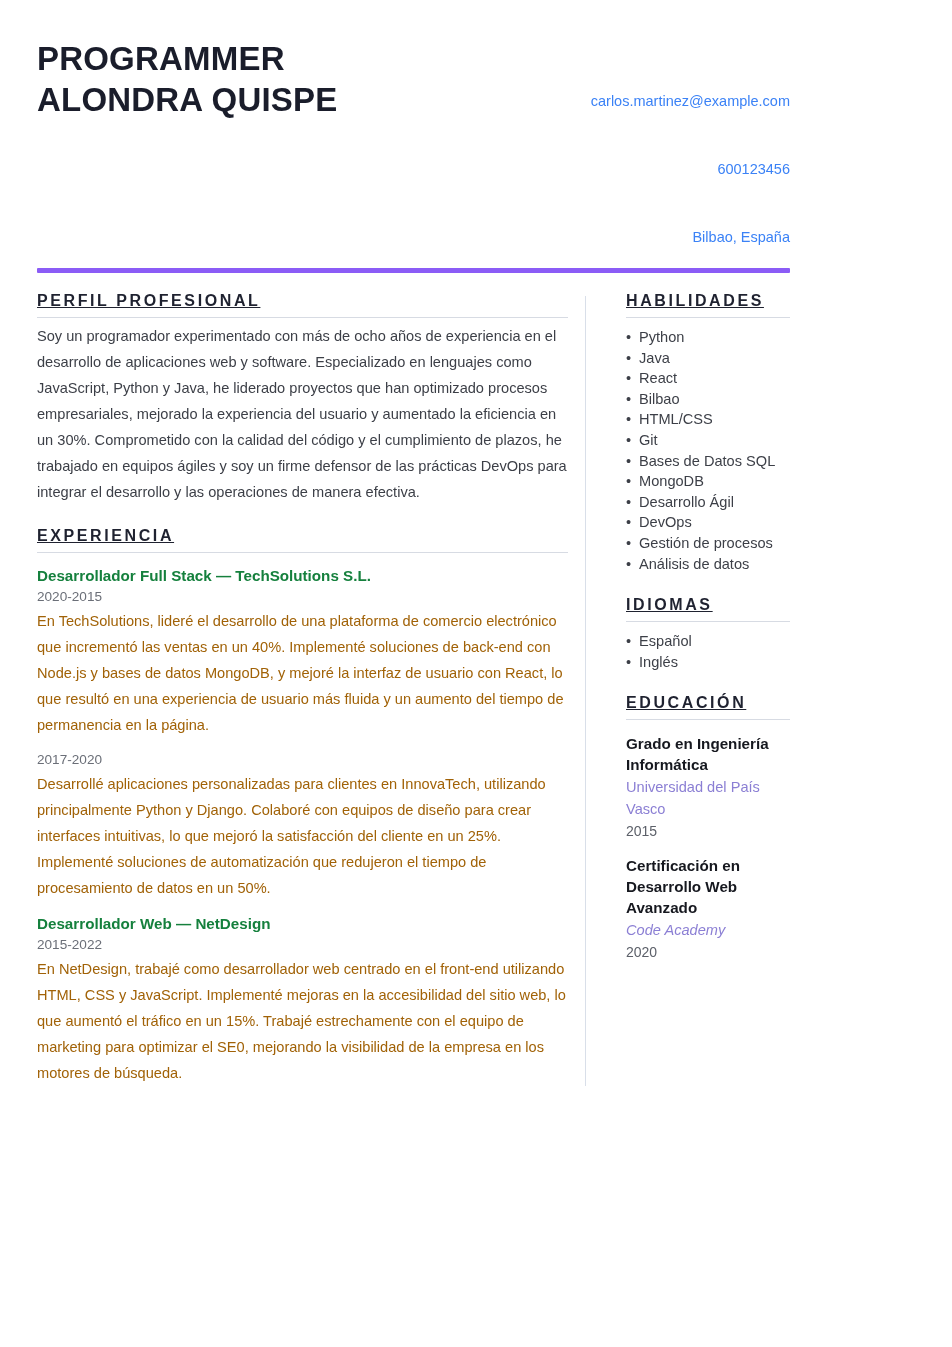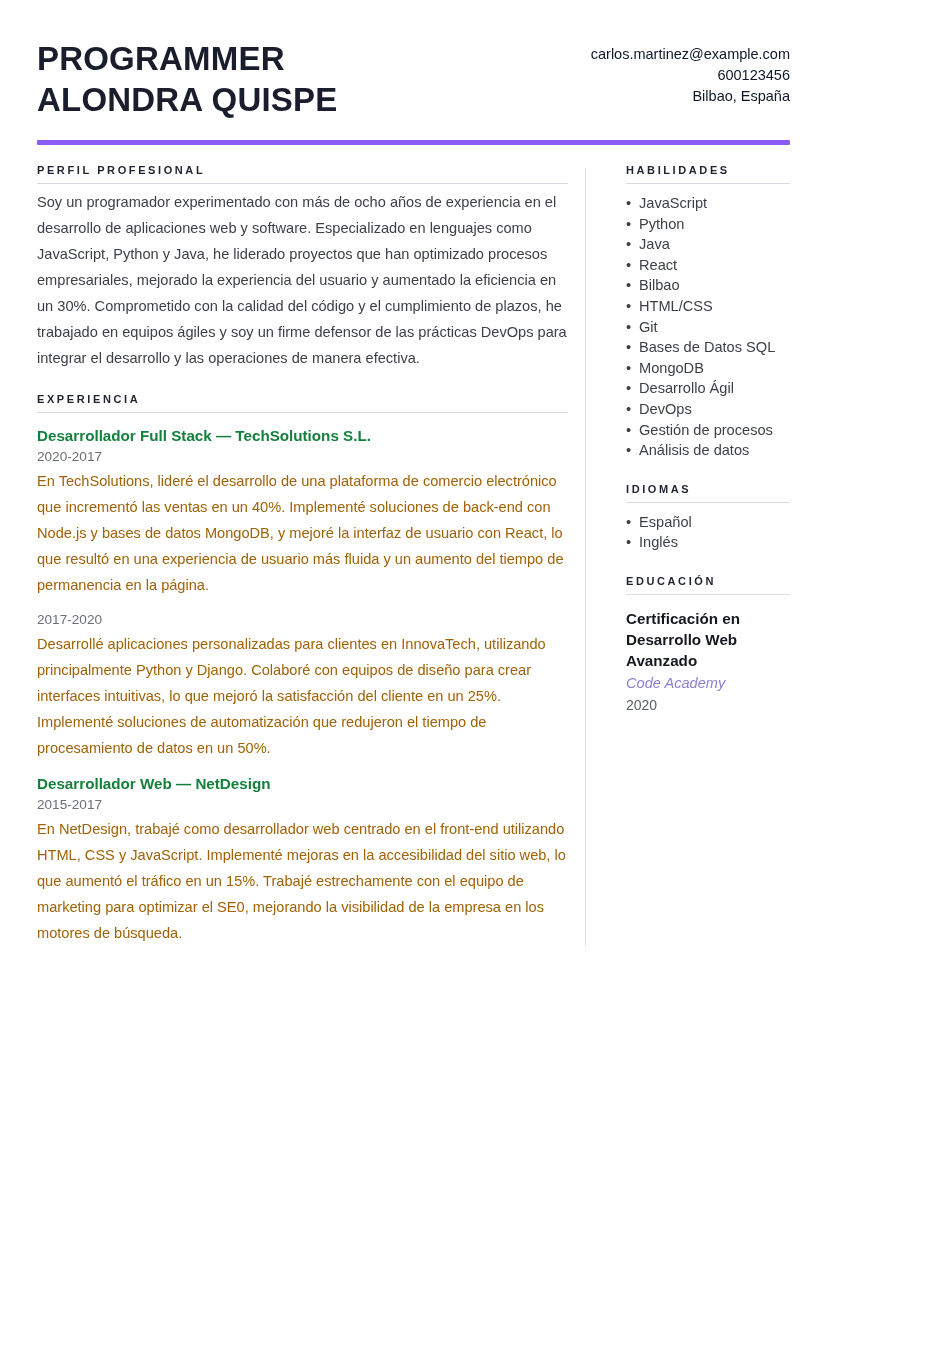--- a/index.html
+++ b/index.html
@@ -42,22 +42,23 @@
     color: #1a1d2b;
     white-space: nowrap;
   }
   .contact-block {
     text-align: right;
     padding-top: 6px;
   }
   .contact-line {
     font-size: 14.5px;
     line-height: 21px;
-    color: #0f172a;
+    color: #3b82f6;
     white-space: nowrap;
+    margin-top: 47px;
   }
   .accent-rule {
     margin-top: 20px;
     height: 5px;
     background: #8b5cf6;
     border-radius: 1px;
   }
 
   
   .columns {
@@ -77,26 +78,27 @@
     align-self: stretch;
     margin: 4px 0 0 17px;
   }
   .col-right {
     flex: 1 1 auto;
     margin-left: 40px;
   }
 
   
   .section-title {
-    font-size: 11px;
+    font-size: 16px;
     font-weight: bold;
     letter-spacing: 2.6px;
     color: #1f2230;
     text-transform: uppercase;
     white-space: nowrap;
+    text-decoration: underline;
   }
   .section-rule {
     height: 1px;
     background: #d7dbe3;
     margin-top: 7px;
   }
   .section + .section {
     margin-top: 22px;
   }
 
@@ -201,47 +203,46 @@
         <div class="section-rule"></div>
         <div class="body-text">Soy un programador experimentado con más de ocho años de experiencia en el desarrollo de aplicaciones web y software. Especializado en lenguajes como JavaScript, Python y Java, he liderado proyectos que han optimizado procesos empresariales, mejorado la experiencia del usuario y aumentado la eficiencia en un 30%. Comprometido con la calidad del código y el cumplimiento de plazos, he trabajado en equipos ágiles y soy un firme defensor de las prácticas DevOps para integrar el desarrollo y las operaciones de manera efectiva.</div>
       </div>
 
       <div class="section">
         <div class="section-title">EXPERIENCIA</div>
         <div class="section-rule"></div>
 
         <div class="exp-item">
           <div class="exp-title">Desarrollador Full Stack — TechSolutions S.L.</div>
-          <div class="exp-dates">2020-2017</div>
+          <div class="exp-dates">2020-2015</div>
           <div class="exp-desc">En TechSolutions, lideré el desarrollo de una plataforma de comercio electrónico que incrementó las ventas en un 40%. Implementé soluciones de back-end con Node.js y bases de datos MongoDB, y mejoré la interfaz de usuario con React, lo que resultó en una experiencia de usuario más fluida y un aumento del tiempo de permanencia en la página.</div>
         </div>
 
         <div class="exp-item">
           <div class="exp-dates">2017-2020</div>
           <div class="exp-desc">Desarrollé aplicaciones personalizadas para clientes en InnovaTech, utilizando principalmente Python y Django. Colaboré con equipos de diseño para crear interfaces intuitivas, lo que mejoró la satisfacción del cliente en un 25%. Implementé soluciones de automatización que redujeron el tiempo de procesamiento de datos en un 50%.</div>
         </div>
 
         <div class="exp-item">
           <div class="exp-title">Desarrollador Web — NetDesign</div>
-          <div class="exp-dates">2015-2017</div>
+          <div class="exp-dates">2015-2022</div>
           <div class="exp-desc">En NetDesign, trabajé como desarrollador web centrado en el front-end utilizando HTML, CSS y JavaScript. Implementé mejoras en la accesibilidad del sitio web, lo que aumentó el tráfico en un 15%. Trabajé estrechamente con el equipo de marketing para optimizar el SE0, mejorando la visibilidad de la empresa en los motores de búsqueda.</div>
         </div>
 
       </div>
     </div>
 
     <div class="col-divider"></div>
 
     <div class="col-right">
 
       <div class="section">
         <div class="section-title">HABILIDADES</div>
         <div class="section-rule"></div>
         <ul class="bullet-list">
-          <li class="bullet-item">JavaScript</li>
           <li class="bullet-item">Python</li>
           <li class="bullet-item">Java</li>
           <li class="bullet-item">React</li>
           <li class="bullet-item">Bilbao</li>
           <li class="bullet-item">HTML/CSS</li>
           <li class="bullet-item">Git</li>
           <li class="bullet-item">Bases de Datos SQL</li>
           <li class="bullet-item">MongoDB</li>
           <li class="bullet-item">Desarrollo Ágil</li>
           <li class="bullet-item">DevOps</li>
@@ -256,20 +257,25 @@
         <ul class="bullet-list">
           <li class="bullet-item">Español</li>
           <li class="bullet-item">Inglés</li>
         </ul>
       </div>
 
       <div class="section">
         <div class="section-title">EDUCACIÓN</div>
         <div class="section-rule"></div>
 
+        <div class="edu-item">
+          <div class="edu-degree">Grado en Ingeniería Informática</div>
+          <div class="edu-school" style="color: rgb(139, 127, 212);">Universidad del País Vasco</div>
+          <div class="edu-year">2015</div>
+        </div>
 
         <div class="edu-item">
           <div class="edu-degree">Certificación en Desarrollo Web Avanzado</div>
           <div class="edu-school" style="color: rgb(139, 127, 212); font-style: italic;">Code Academy</div>
           <div class="edu-year">2020</div>
         </div>
 
       </div>
     </div>
   </div>

